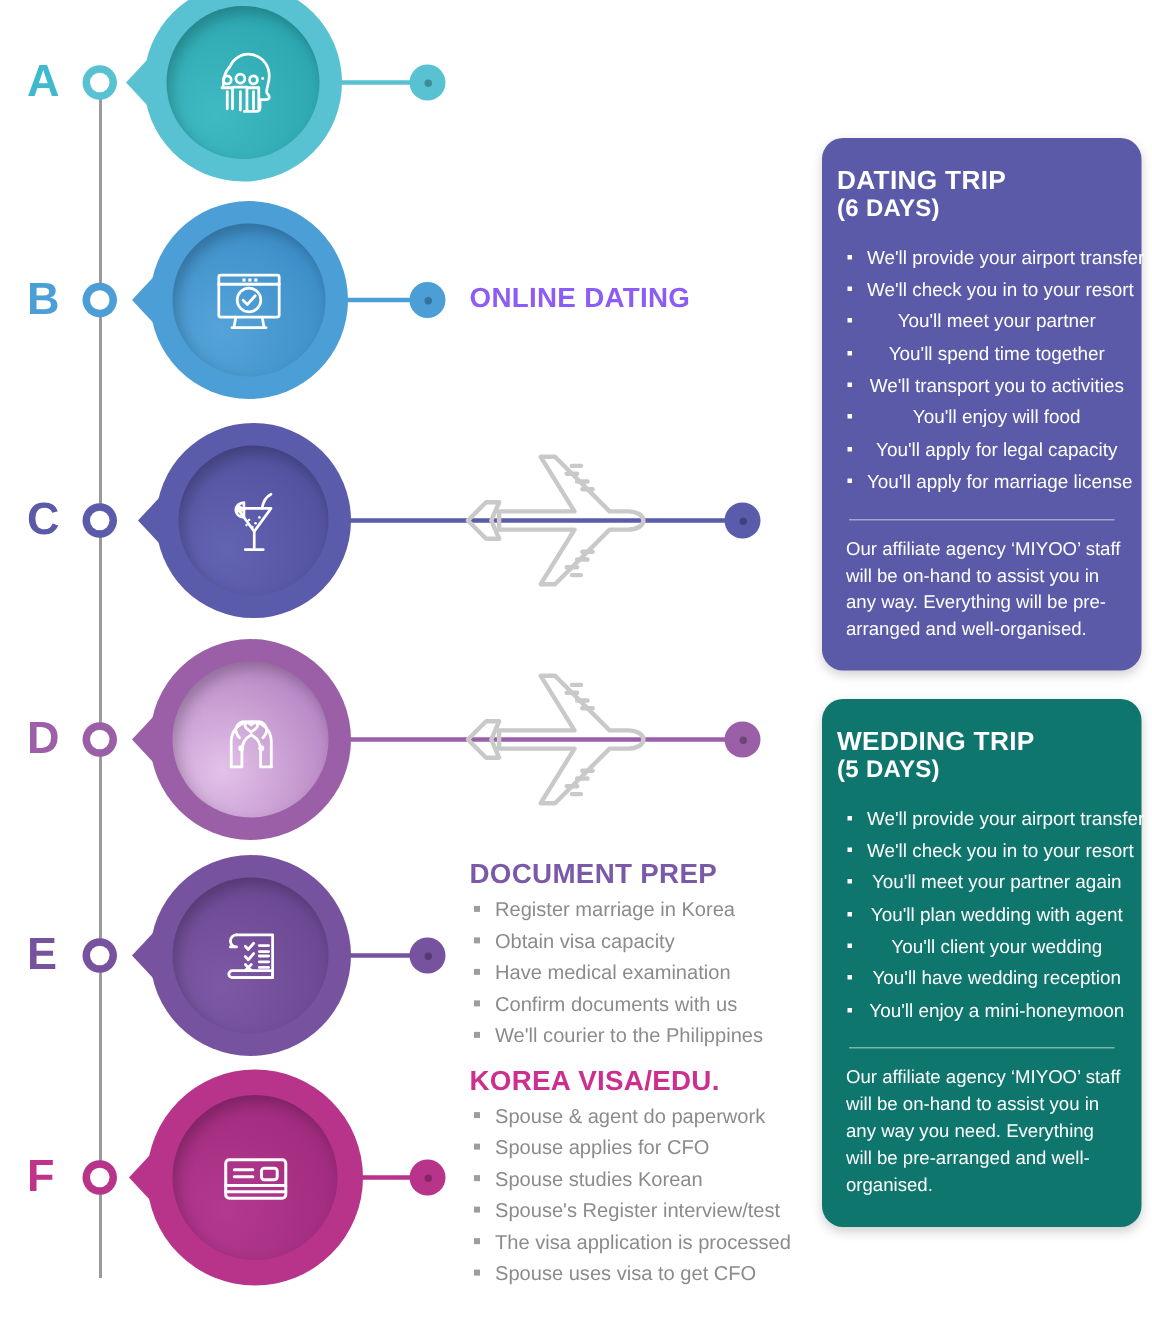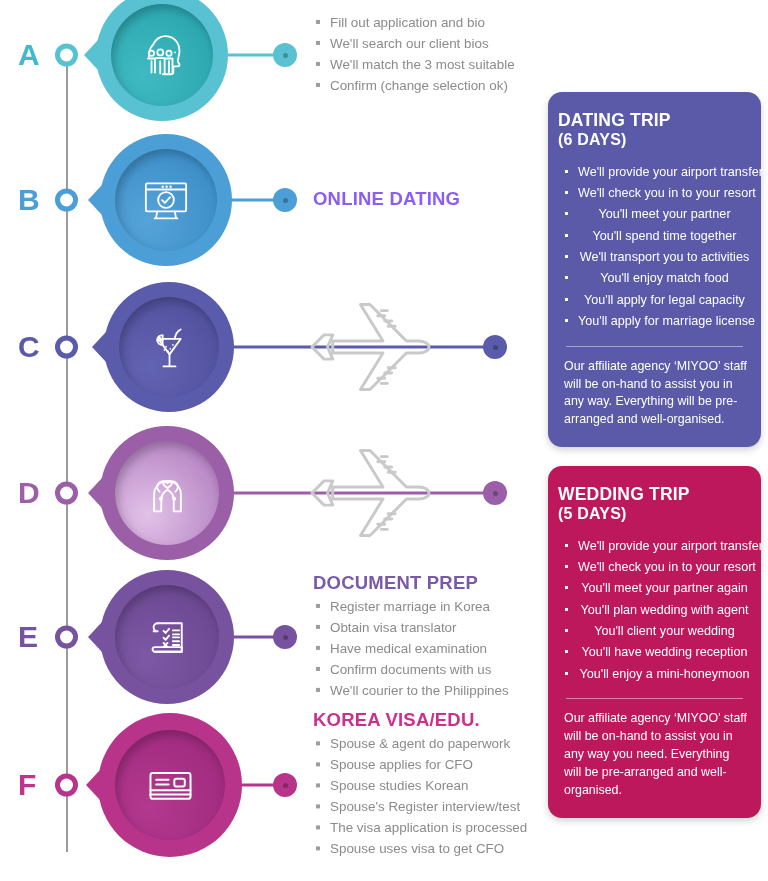--- a/index.html
+++ b/index.html
@@ -140,26 +140,20 @@
       <circle cx="30" cy="29" r="3.4"></circle>
                   <path d="M25 35.5h10v18M30 39v14"></path>
       <circle cx="40" cy="30" r="3"></circle>
                   <path d="M36 36h8v16M40 39v13"></path>
       </g>
               </svg>
             </span>
           </div>
         </div>
         <div class="txt">
-          <ul>
-            <li>Fill out application and bio</li>
-            <li>We'll search our client bios</li>
-            <li>We'll match the 3 most suitable</li>
-            <li>Confirm (change selection ok)</li>
-          </ul>
         </div>
       </div>
       <div class="row" style="top: 125px; height: 150px;">
         <div class="letter" style="color: rgb(75, 158, 214);">B</div>
         <div class="node" style="background: rgb(75, 158, 214);">
           <i></i>
         </div>
         <div class="conn" style="left: 228px; width: 57px; background: rgb(75, 158, 214);"></div>
         <div class="enddot" style="left: 273px; background: rgb(75, 158, 214);">
           <i></i>
@@ -290,21 +284,21 @@
       <path d="M38 24h7M38 28.5h7M38 31.8h7M38 36.2h7M38 40.4h7"></path>
       </g>
               </svg>
             </span>
           </div>
         </div>
         <div class="txt">
           <h3 style="color: rgb(122, 90, 168);">DOCUMENT PREP</h3>
           <ul>
             <li>Register marriage in Korea</li>
-            <li>Obtain visa translator</li>
+            <li>Obtain visa capacity</li>
             <li>Have medical examination</li>
             <li>Confirm documents with us</li>
             <li>We'll courier to the Philippines</li>
           </ul>
         </div>
       </div>
       <div class="row" style="top: 710px; height: 150px;">
         <div class="letter" style="color: rgb(192, 51, 138);">F</div>
         <div class="node" style="background: rgb(184, 52, 139);">
           <i></i>
@@ -343,28 +337,28 @@
     </div>
   <div id="cards">
       <div class="card" style="top: 92px; background: rgb(90, 90, 168);">
         <h2><span>DATING TRIP</span><span class="sub">(6 DAYS)</span></h2>
         <ul>
           <li>We'll provide your airport transfer</li>
           <li>We'll check you in to your resort</li>
           <li>You'll meet your partner</li>
           <li>You'll spend time together</li>
           <li>We'll transport you to activities</li>
-          <li>You'll enjoy match food</li>
+          <li>You'll enjoy will food</li>
           <li>You'll apply for legal capacity</li>
           <li>You'll apply for marriage license</li>
         </ul>
         <hr>
         <p>Our affiliate agency ‘MIYOO’ staff will be on-hand to assist you in any way. Everything will be pre-arranged and well-organised.</p>
       </div>
-      <div class="card" style="top: 466px; background: #be185d;">
+      <div class="card" style="top: 466px; background: #0f766e;">
         <h2><span>WEDDING TRIP</span><span class="sub">(5 DAYS)</span></h2>
         <ul>
           <li>We'll provide your airport transfer</li>
           <li>We'll check you in to your resort</li>
           <li>You'll meet your partner again</li>
           <li>You'll plan wedding with agent</li>
           <li>You'll client your wedding</li>
           <li>You'll have wedding reception</li>
           <li>You'll enjoy a mini-honeymoon</li>
         </ul>

